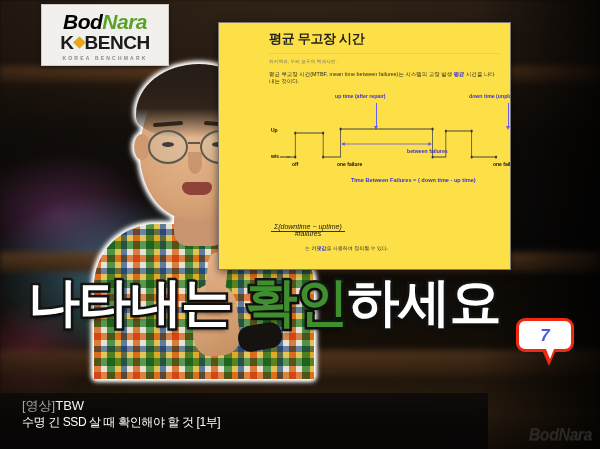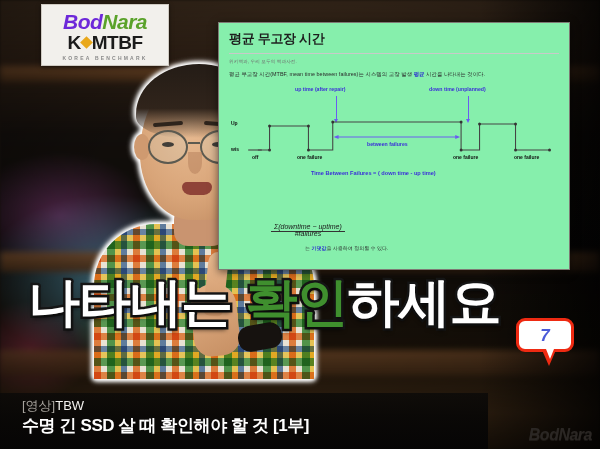--- a/index.html
+++ b/index.html
@@ -43,35 +43,36 @@
 
   
   #logo {
     position: absolute; left: 41px; top: 4px; width: 128px; height: 62px;
     background: #f2f0ec; border: 1px solid #cfcac2;
     box-shadow: 0 1px 4px rgba(0,0,0,.5);
     display:flex; flex-direction:column; align-items:center; justify-content:center;
     padding-top:2px;
   }
   .logo-top { font-size: 21px; font-weight: 900; letter-spacing:-.5px; line-height:1; font-style:italic; }
-  .logo-top .y { color:#6d28d9; }
+  .logo-top .y { color:#000000; }
   .logo-top .g { color:#5aa22a; }
   .logo-mid { font-size: 19px; font-weight: 900; color:#1b1b1b; letter-spacing:-.5px; line-height:1.05; margin-top:1px; }
   .logo-mid .dot {
     display:inline-block; width:9px; height:9px; background:#e9a81b;
     transform: rotate(45deg); margin: 0 1px; position:relative; top:-2px;
   }
   .logo-sub { font-size: 5px; font-weight:700; color:#8a8a8a; letter-spacing:2.2px; margin-top:2px; }
 
   
   #slide {
-    position: absolute; left: 218px; top: 22px; width: 352px; height: 248px;
-    background: #86efac; border: 1px solid #7e7a74;
+    position: absolute; left: 218px; top: 22px; width: 293px; height: 248px;
+    background: #fde047; border: 1px solid #7e7a74;
     box-shadow: 0 2px 8px rgba(0,0,0,.55);
     overflow: hidden;
+    padding-left: 40px;
   }
   .slide-head { padding: 7px 10px 0 10px; }
   .slide-title { font-size: 13px; font-weight: 700; color: #1d1d1d; letter-spacing:-.3px; }
   .slide-rule { height:1px; background:#c9c9c9; margin-top:5px; }
   .slide-sub { font-size: 4.6px; color:#6d6d6d; margin-top: 5px; letter-spacing:.1px;}
   .slide-lead { font-size: 5.4px; color:#2a2a2a; margin: 7px 10px 0 10px; letter-spacing:.05px;}
   .slide-lead .hl { color:#2a2ad0; font-weight:700; }
 
   
   .diagram { position: relative; margin-top: 6px; height: 96px; }
@@ -198,21 +199,21 @@
   
   #caption {
     position:absolute; left:0; bottom:0; width:488px; height:56px;
     background: linear-gradient(180deg, rgba(10,9,8,.80) 0%, rgba(8,7,6,.93) 40%, rgba(6,5,5,.97) 100%);
     padding: 6px 14px 0 22px;
   }
   .cap-kicker { font-size: 13px; line-height:1.1; font-weight:400; }
   .cap-kicker .tag { color:#a8a49e; }
   .cap-kicker .src { color:#f3f1ee; }
   .cap-title {
-    font-size: 17px; font-weight:700; color:#ffffff; margin-top:3px;
+    font-size: 12px; font-weight:400; color:#ffffff; margin-top:3px;
     letter-spacing:-.4px; line-height:1.15;
   }
   #watermark {
     position:absolute; right:8px; bottom:5px;
     font-size:16px; font-weight:900; font-style:italic;
     color:#2b2724; letter-spacing:-.5px;
     text-shadow: 0 1px 0 rgba(255,255,255,.07);
   }
 </style>
 </head>
@@ -299,21 +300,21 @@
       <span class="frac">
         <span class="num">Σ(downtime − uptime)</span><br>
         <span class="den">#failures</span>
       </span>
     </div>
     <div class="formula-note"><span>는 </span><span class="hl">기댓값</span><span>을 사용하여 정의될 수 있다.</span></div>
   </div>
 
   <div id="logo">
     <div class="logo-top"><span class="y">Bod</span><span class="g">Nara</span></div>
-    <div class="logo-mid"><span>K</span><span class="dot"></span><span>MTBF</span></div>
+    <div class="logo-mid"><span>K</span><span class="dot"></span><span>BENCH</span></div>
     <div class="logo-sub">KOREA  BENCHMARK</div>
   </div>
 
   <div id="headline">
     <div class="hl-line hl2"><span class="tx-w">나타내는 </span><span class="tx-g">확인</span><span class="tx-w">하세요</span></div>
   </div>
 
   <div id="bubble">
     <div class="bub-body">
       <span class="bub-num">7</span>

